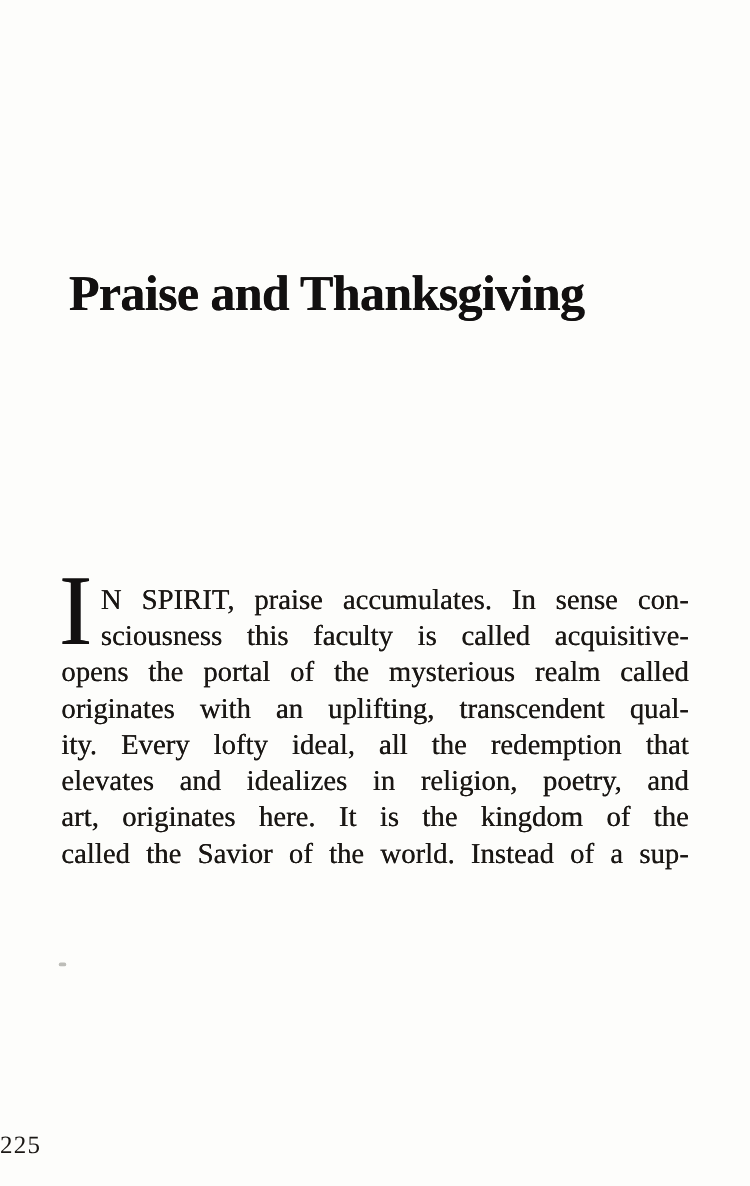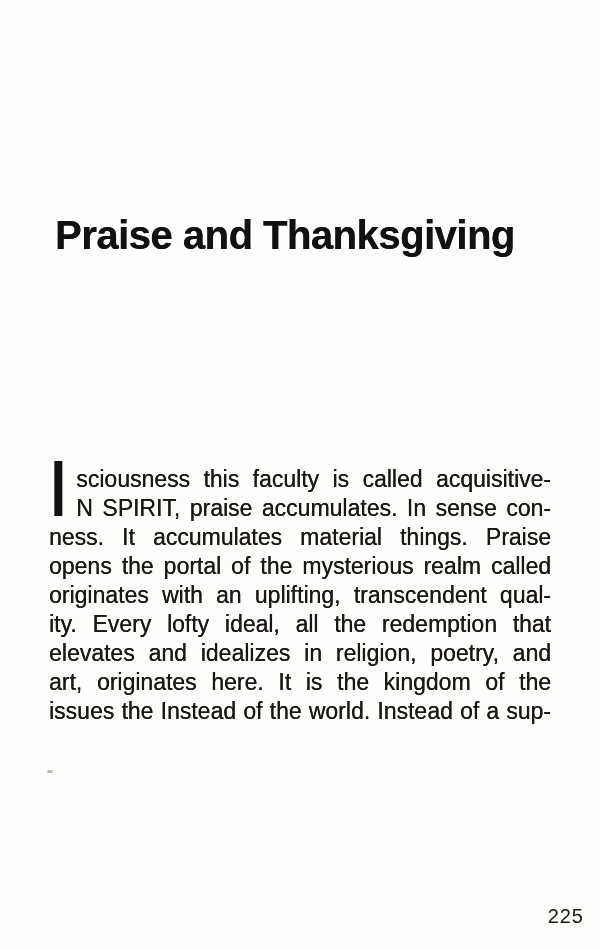--- a/index.html
+++ b/index.html
@@ -7,21 +7,21 @@
     padding: 0;
     background: #e8e8e6;
   }
   .page {
     position: relative;
     width: 600px;
     height: 949px;
     margin: 0 auto;
     background: #fdfdfb;
     overflow: hidden;
-    font-family: Liberation Sans, sans-serif;
+    font-family: Liberation Serif, serif;
     color: #171412;
   }
   .chapter-title {
     position: absolute;
     left: 55px;
     top: 184px;
     font-size: 40px;
     font-weight: bold;
     letter-spacing: -0.5px;
     line-height: 48px;
@@ -59,21 +59,21 @@
     text-align-last: left;
   }
   .text-line.para-indent {
     text-indent: 31px;
   }
   .page-number {
     position: absolute;
     top: 905px;
     left: 0;
     width: 584px;
-    text-align: right;
+    text-align: left;
     font-size: 20px;
     letter-spacing: 1px;
     color: #1a1714;
   }
   .scan-artifact {
     position: absolute;
     left: 47px;
     top: 770px;
     width: 6px;
     height: 3px;
@@ -84,28 +84,27 @@
 </head>
 <body>
 
 <div class="page">
 
   <h1 class="chapter-title">Praise and Thanksgiving</h1>
 
   <div class="body-block">
     <span class="drop-cap">I</span>
 
+    <div class="text-line">N SPIRIT, praise accumulates. In sense con-</div>
     <div class="text-line">sciousness this faculty is called acquisitive-</div>
-    <div class="text-line">N SPIRIT, praise accumulates. In sense con-</div>
-    <div class="text-line">ness. It accumulates material things. Praise</div>
     <div class="text-line">opens the portal of the mysterious realm called</div>
     <div class="text-line">originates with an uplifting, transcendent qual-</div>
     <div class="text-line">ity. Every lofty ideal, all the redemption that</div>
     <div class="text-line">elevates and idealizes in religion, poetry, and</div>
     <div class="text-line">art, originates here. It is the kingdom of the</div>
-    <div class="text-line">issues the Instead of the world. Instead of a sup-</div>
+    <div class="text-line">called the Savior of the world. Instead of a sup-</div>
   </div>
 
   <div class="scan-artifact"></div>
 
   <div class="page-number">225</div>
 
 </div>
 
 </body></html>

